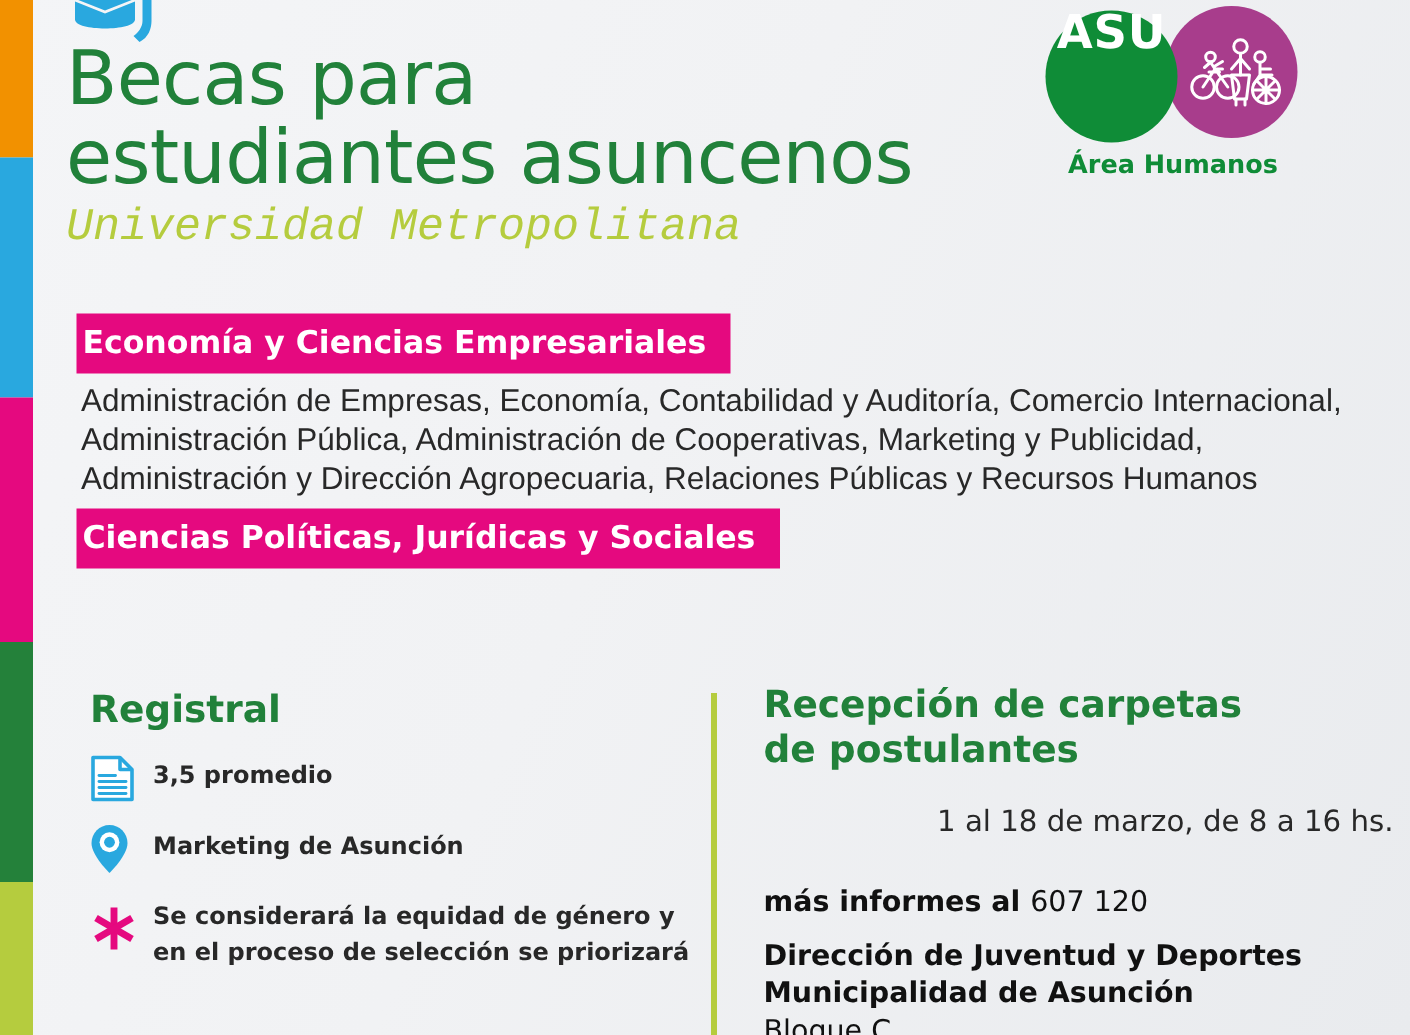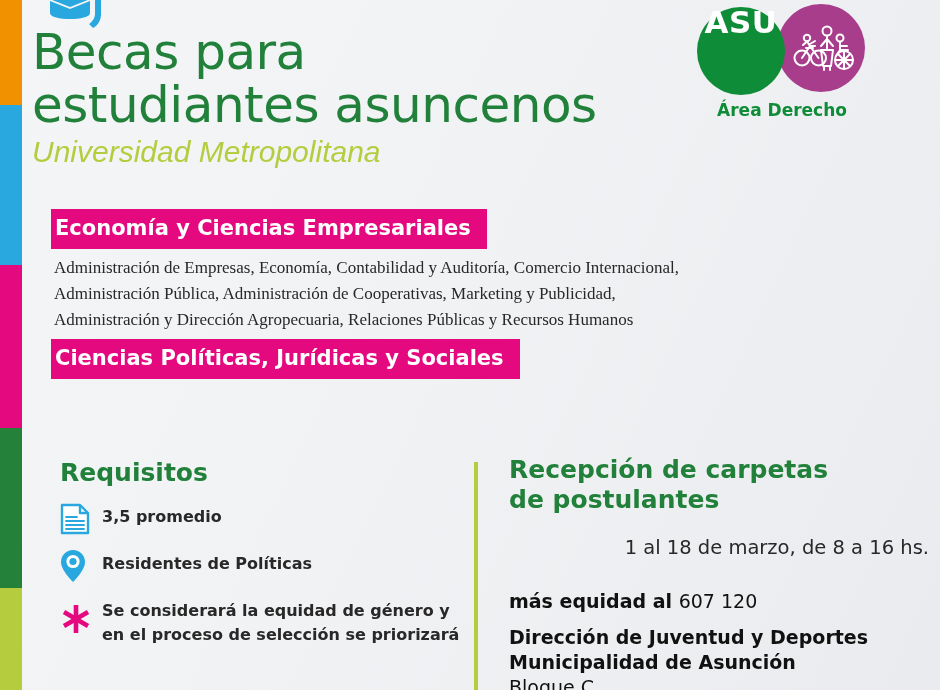--- a/index.html
+++ b/index.html
@@ -13,30 +13,30 @@
     background:linear-gradient(115deg,#f4f5f7 0%,#f1f2f4 45%,#e9ebee 100%);
     overflow:hidden;
   }
 
   
   #stripe{position:absolute;left:0;top:0;width:22px;height:690px;}
   #stripe .band{width:22px;}
 
   
   #cap-top{position:absolute;left:36px;top:-16px;width:70px;height:46px;}
-  #title-block{position:absolute;left:32px;top:26px;width:640px;}
+  #title-block{position:absolute;left:44px;top:26px;width:640px;}
   .title-line{
     font-family:"DejaVu Sans", sans-serif;
     font-weight:400;
     font-size:50px;line-height:53px;
     color:#21813a;letter-spacing:-0.5px;
     white-space:nowrap;
   }
   #subtitle{
-    font-family:Liberation Sans, sans-serif;
+    font-family:Liberation Mono, monospace;
     font-style:italic;font-weight:400;
     font-size:30px;line-height:34px;
     color:#b5cc3e;margin-top:3px;letter-spacing:0px;
     white-space:nowrap;
   }
 
   
   #logo{position:absolute;left:697px;top:4px;width:185px;height:125px;}
   #logo .circles{position:relative;width:185px;height:88px;}
   #circle-green{
@@ -66,22 +66,22 @@
     font-family:"DejaVu Sans", sans-serif;font-weight:700;
     font-size:21px;line-height:1;
     padding:9px 16px 10px 4px;
     white-space:nowrap;
   }
   #banner1{position:absolute;left:51px;top:209px;}
   #banner2{position:absolute;left:51px;top:339px;}
 
   .body-text{
     position:absolute;
-    font-family:Liberation Serif, serif;font-weight:400;
-    font-size:17px;line-height:26px;color:#282828;
+    font-family:Liberation Sans, sans-serif;font-weight:400;
+    font-size:21px;line-height:26px;color:#282828;
     white-space:nowrap;
   }
   #text1{left:54px;top:255px;}
   #text2{left:54px;top:385px;}
 
   
   #divider{position:absolute;left:474px;top:462px;width:4px;height:228px;background:#b5cc3e;}
 
   #col-left{position:absolute;left:60px;top:458px;width:400px;}
   #col-right{position:absolute;left:509px;top:455px;width:420px;}
@@ -165,36 +165,36 @@
           <path d="M28 28 L40 28 L38 44 L30 44 Z"></path>
           <path d="M31 44 L31 48 M37 44 L37 48"></path>
 
           <circle cx="51" cy="38" r="9"></circle>
           <path d="M51 29 L51 47 M42 38 L60 38 M45 32 L57 44 M57 32 L45 44"></path>
           <circle cx="47" cy="16" r="3.5"></circle>
           <path d="M47 20 L47 28 L55 28 M47 24 L54 24 M47 28 L43 34"></path>
         </g>
       </svg>
     </div>
-    <div id="area-social">Área Derecho</div>
+    <div id="area-social">Área Humanos</div>
   </div>
 
   <div class="banner" id="banner1">Economía y Ciencias Empresariales</div>
   <div class="body-text" id="text1">
     <div>Administración de Empresas, Economía, Contabilidad y Auditoría, Comercio Internacional,</div>
     <div>Administración Pública, Administración de Cooperativas, Marketing y Publicidad,</div>
     <div>Administración y Dirección Agropecuaria, Relaciones Públicas y Recursos Humanos</div>
   </div>
 
   <div class="banner" id="banner2">Ciencias Políticas, Jurídicas y Sociales</div>
 
   <div id="divider"></div>
 
   <div id="col-left">
-    <div class="col-heading">Requisitos</div>
+    <div class="col-heading">Registral</div>
     <div id="req-list">
 
       <div class="req-item">
         <span class="req-icon">
           <svg width="30" height="32" viewBox="0 0 30 32">
             <path d="M2 2 H20 L28 10 V30 H2 Z" fill="#ffffff" stroke="#29a8df" stroke-width="2.4" stroke-linejoin="round"></path>
             <path d="M20 2 V10 H28" fill="none" stroke="#29a8df" stroke-width="2.4" stroke-linejoin="round"></path>
             <g stroke="#29a8df" stroke-width="1.9" stroke-linecap="round">
               <path d="M6 14 H17"></path>
                 <path d="M6 18 H24"></path>
@@ -208,21 +208,21 @@
 
 
       <div class="req-item">
         <span class="req-icon">
           <svg width="26" height="34" viewBox="0 0 26 34">
             <path d="M13 1 C6.4 1 1 6.4 1 13 C1 21.5 13 33 13 33 C13 33 25 21.5 25 13 C25 6.4 19.6 1 13 1 Z" fill="#29a8df"></path>
             <circle cx="13" cy="12.5" r="6.6" fill="#ffffff"></circle>
             <circle cx="13" cy="12.5" r="3.6" fill="#29a8df"></circle>
           </svg>
         </span>
-        <span class="req-text">Residentes de Políticas</span>
+        <span class="req-text">Marketing de Asunción</span>
       </div>
 
       <div class="req-item multiline">
         <span class="req-icon">
           <svg width="32" height="32" viewBox="0 0 32 32">
             <g stroke="#e5097f" stroke-width="4.6" stroke-linecap="butt">
               <path d="M16 2 V30"></path>
               <path d="M4 9 L28 23"></path>
               <path d="M28 9 L4 23"></path>
             </g>
@@ -234,21 +234,21 @@
         </span>
       </div>
 
     </div>
   </div>
 
   <div id="col-right">
     <div class="col-heading">Recepción de carpetas</div>
     <div class="col-heading">de postulantes</div>
     <div id="date-line">1 al 18 de marzo, de 8 a 16 hs.</div>
-    <div id="phone-line"><b>más equidad al </b><span>607 120</span></div>
+    <div id="phone-line"><b>más informes al </b><span>607 120</span></div>
     <div id="addr">
       <div class="bold">Dirección de Juventud y Deportes</div>
       <div class="bold">Municipalidad de Asunción</div>
       <div class="reg">Bloque C</div>
     </div>
   </div>
 
 </div>
 
 </body></html>

